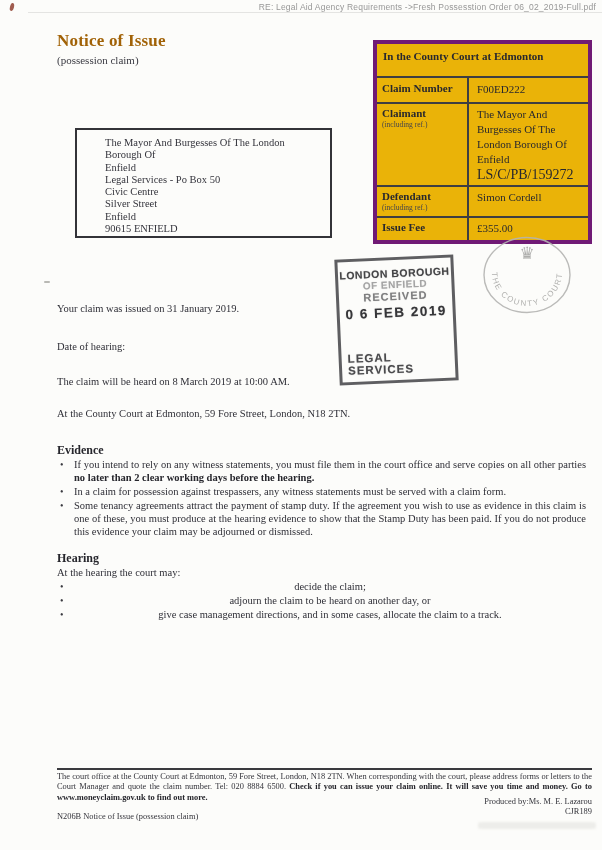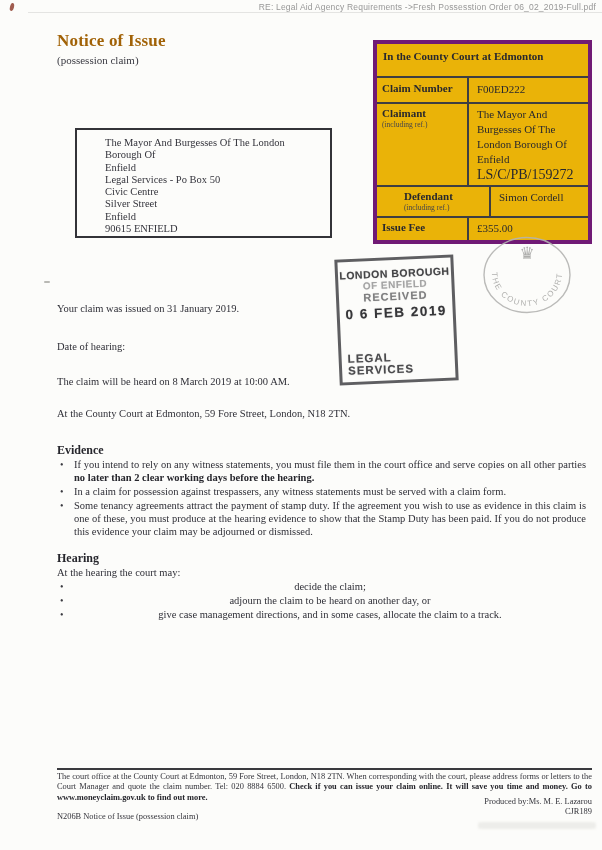--- a/index.html
+++ b/index.html
@@ -34,21 +34,21 @@
   .ct-header { padding:5px 6px 13px 6px; line-height:1.3; }
   .ct-header .l1 { font-weight:bold; }
   .ct-header .l2 { font-weight:bold; text-align:center; }
   .ct-row { display:grid; grid-template-columns:92px 1fr; border-top:2px solid #3e3e42; }
   .ct-label { padding:3px 4px 3px 5px; border-right:2px solid #3e3e42; line-height:1.2; }
   .ct-label .lab { font-weight:bold; display:block; }
   .ct-label .note { font-size:7.5px; color:#44444a; display:block; }
   .ct-value { padding:3px 6px 3px 8px; line-height:1.35; }
   .ct-value .vnote { font-size:14px; display:block; line-height:1.1; }
   .ct-row.r-claimnum .ct-value, .ct-row.r-claimnum .ct-label { padding-top:4px; padding-bottom:5px; }
-  .ct-row.r-defendant { min-height:31px;padding-left:22px; }
+  .ct-row.r-defendant { min-height:31px; }
   .ct-row.r-fee { min-height:24px; }
 
   
   .address-box {
     position:absolute; top:128px; left:75px; width:257px; height:110px;
     border:2px solid #333338; padding:7px 6px 0 28px;
     font-size:10.5px; line-height:12.3px; color:#33333b;
   }
   .address-box span { display:block; }
 

